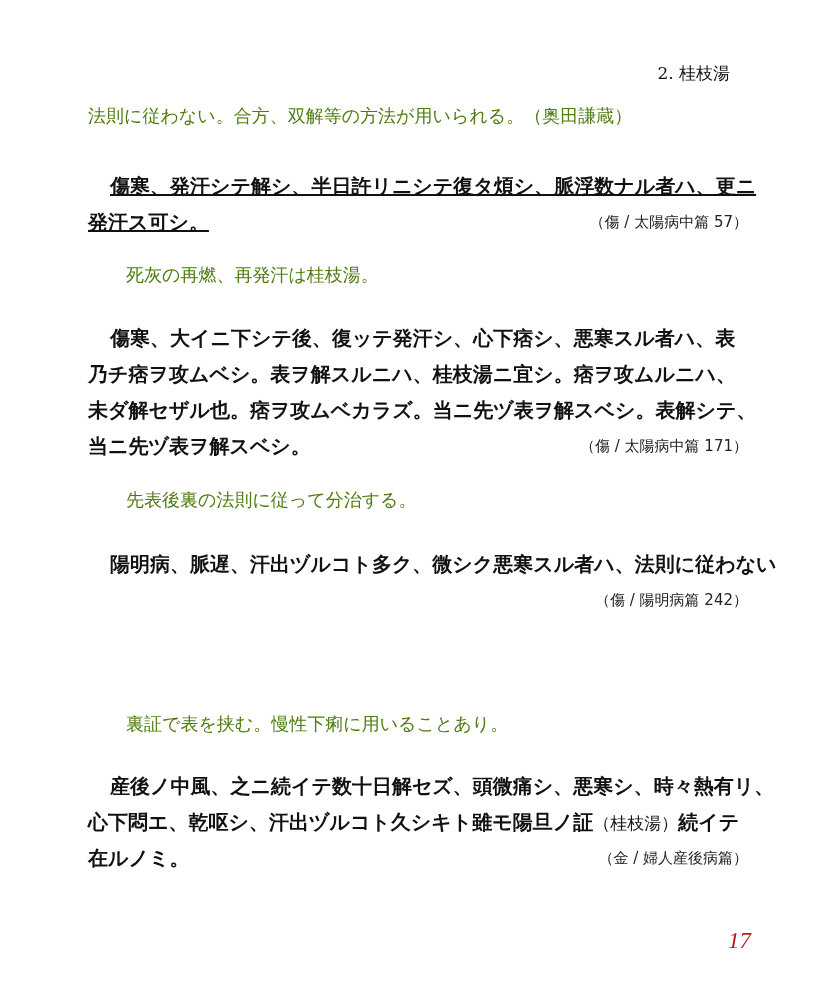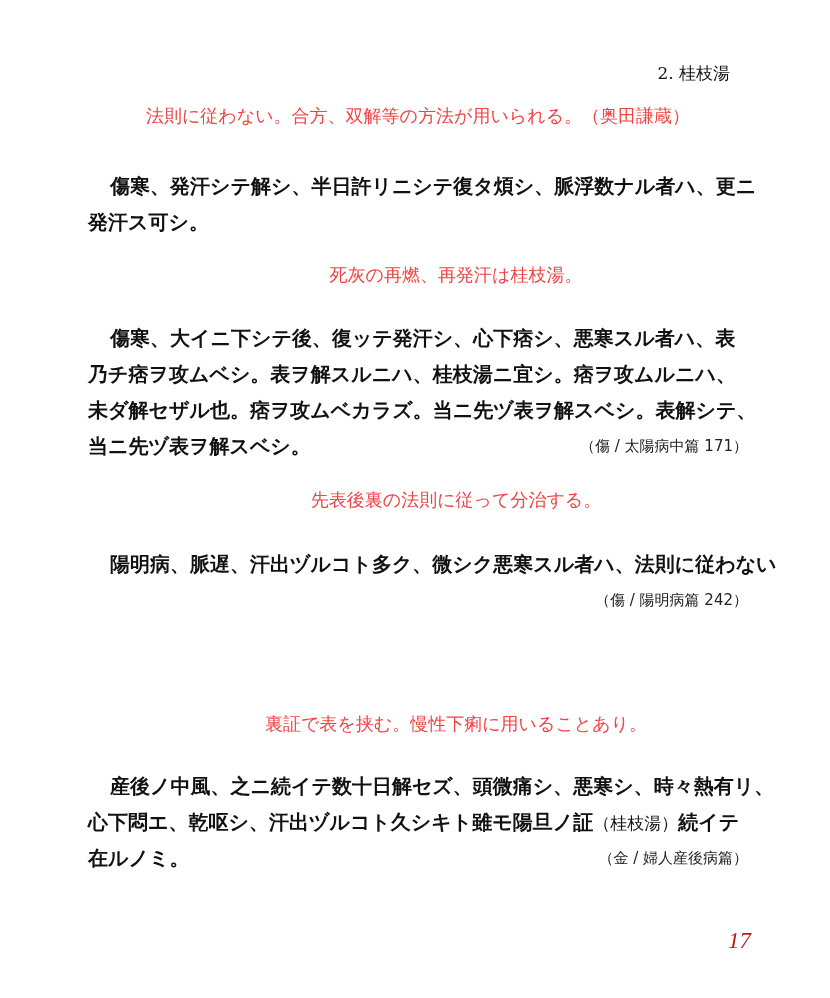--- a/index.html
+++ b/index.html
@@ -5,21 +5,21 @@
   html, body { margin: 0; padding: 0; background: #ffffff; }
   body { width: 830px; height: 998px; position: relative; overflow: hidden; color: #111; }
   .page { position: absolute; left: 0; top: 0; width: 830px; height: 998px; }
   .running-head {
     position: absolute; top: 62px; right: 100px;
     font-family: "DejaVu Serif", serif; font-size: 17px; color: #111;
   }
   .commentary {
     position: absolute; left: 88px; width: 660px;
     font-family: "DejaVu Serif", serif; font-size: 18px; line-height: 36px;
-    color: #ef4444; white-space: nowrap; text-align: center;
+    color: #4d7c0f; white-space: nowrap;
   }
   .quote {
     position: absolute; left: 88px; width: 660px;
     font-family: "DejaVu Sans", sans-serif; font-weight: bold;
     font-size: 20px; line-height: 36px; color: #111;
   }
   .quote .line { display: block; white-space: nowrap; position: relative; height: 36px; }
   .quote .line.indent { padding-left: 22px; }
   .cite {
     position: absolute; right: 0; top: 0;
@@ -36,24 +36,25 @@
 <body>
 
 <div class="page">
 
   <div class="running-head">2. 桂枝湯</div>
 
   <div class="commentary" style="top:98px;">
     <span>法則に従わない。合方、双解等の方法が用いられる。（奥田謙蔵）</span>
   </div>
 
-  <div class="quote" style="top:168px;">
+  <div class="quote" style="top:168px;text-decoration:underline;">
     <span class="line indent">傷寒、発汗シテ解シ、半日許リニシテ復タ煩シ、脈浮数ナル者ハ、更ニ</span>
     <span class="line">
       <span>発汗ス可シ。</span>
+      <span class="cite">（傷 / 太陽病中篇 57）</span>
     </span>
   </div>
 
   <div class="commentary" style="top:257px; padding-left:38px;">
     <span>死灰の再燃、再発汗は桂枝湯。</span>
   </div>
 
   <div class="quote" style="top:320px;">
     <span class="line indent">傷寒、大イニ下シテ後、復ッテ発汗シ、心下痞シ、悪寒スル者ハ、表</span>
     <span class="line">乃チ痞ヲ攻ムベシ。表ヲ解スルニハ、桂枝湯ニ宜シ。痞ヲ攻ムルニハ、</span>

